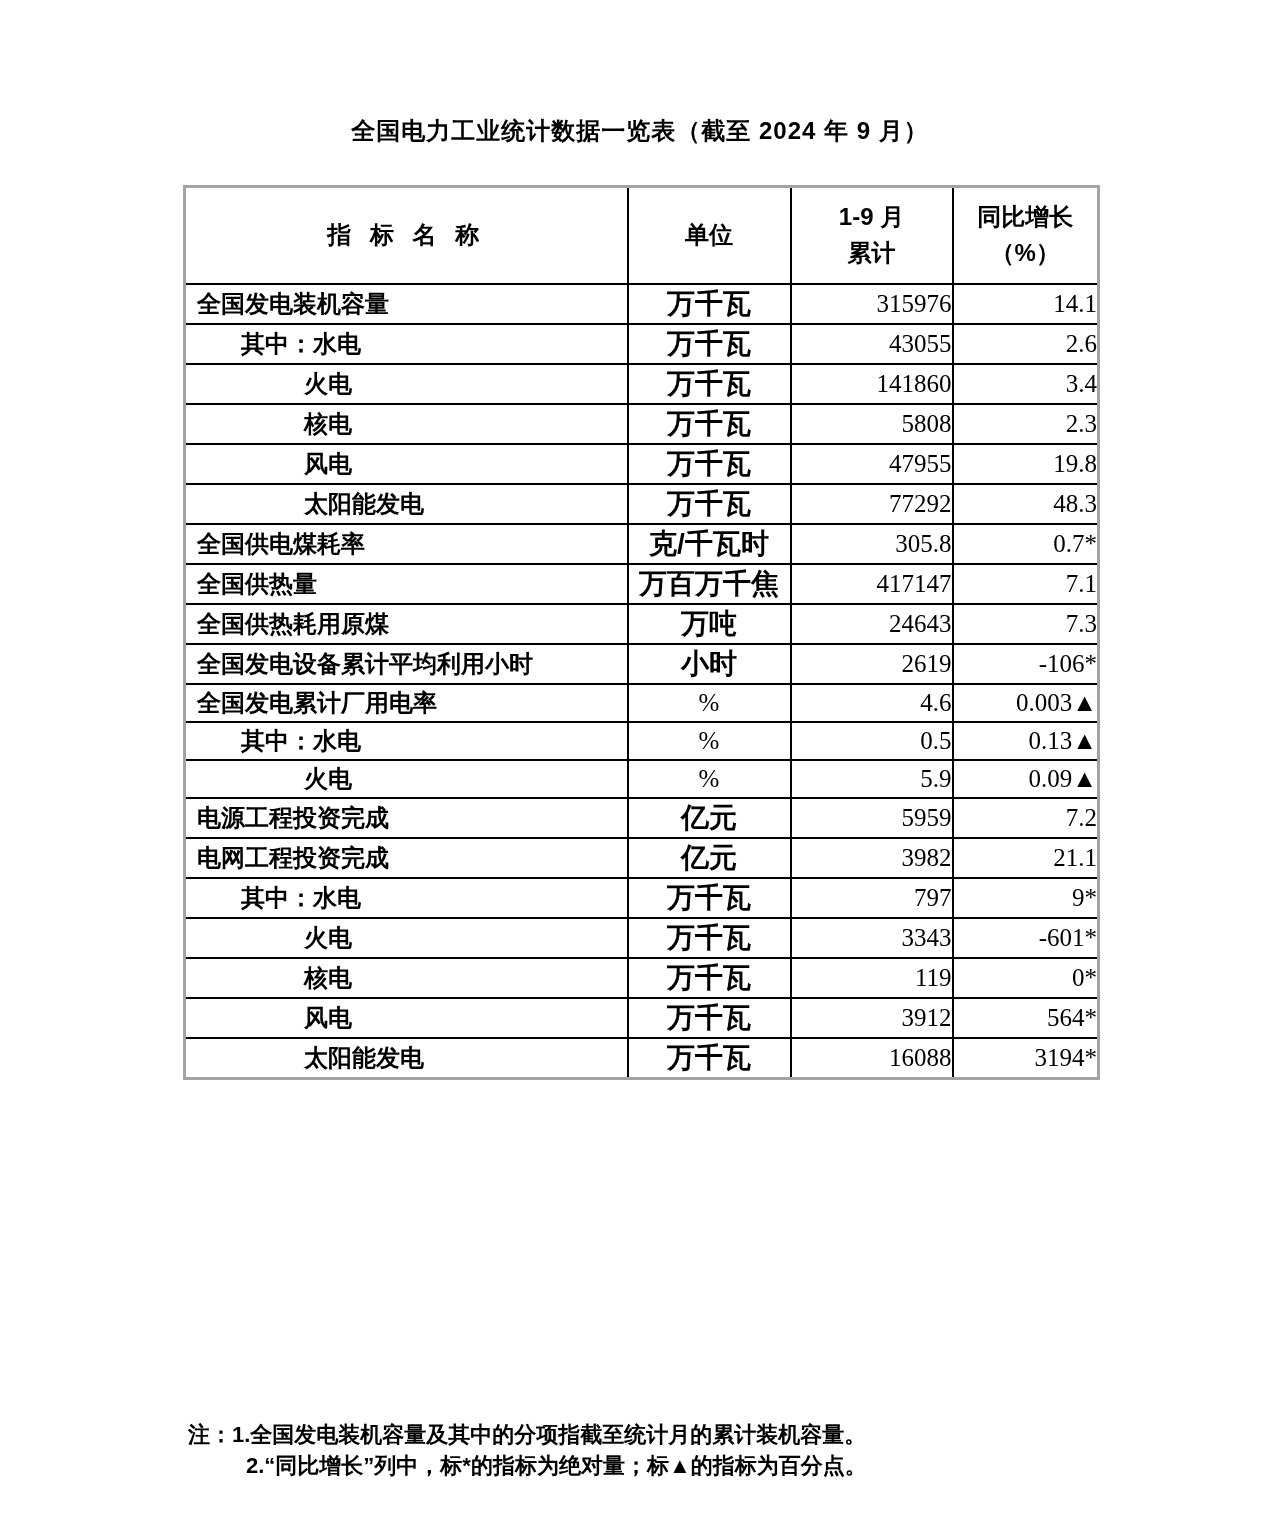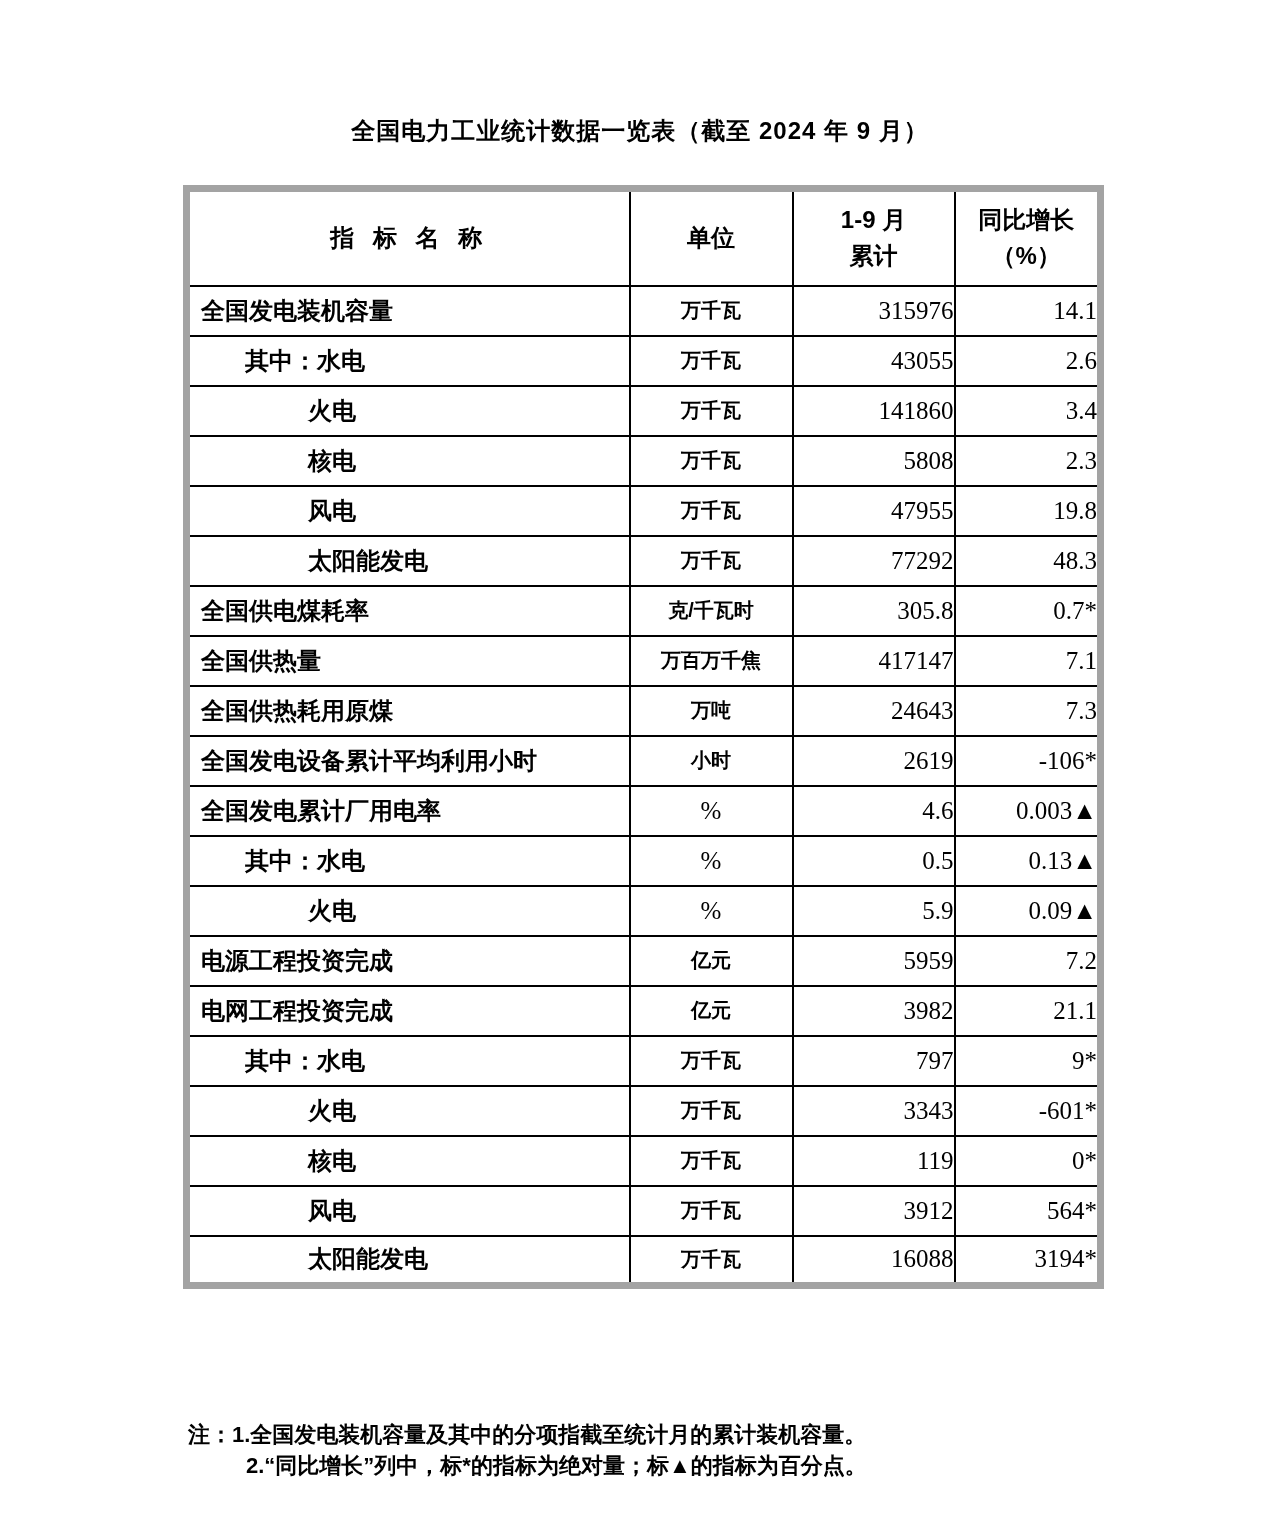--- a/index.html
+++ b/index.html
@@ -36,49 +36,49 @@
     white-space: nowrap;
     font-family: "Liberation Sans", "DejaVu Sans", sans-serif;
   }
   table.stats {
     position: absolute;
     top: 185px;
     left: 0;
     width: 914px;
     border-collapse: collapse;
     table-layout: fixed;
-    border: 7px solid #a3a3a3;
+    border: 3px solid #a3a3a3;
   }
   table.stats th, table.stats td {
     border: 2px solid #000;
     padding: 0;
     vertical-align: middle;
     overflow: hidden;
   }
   thead tr { height: 97px; }
-  tbody tr { height: 50px; }
+  tbody tr { height: 38px; }
   th {
     font-size: 24px;
     font-weight: 700;
     text-align: center;
     line-height: 36px;
   }
   .th-indicator { letter-spacing: 6px; }
   td.c-ind {
     text-align: left;
     font-size: 24px;
     font-weight: 700;
     white-space: nowrap;
   }
   td.c-ind.indent-0 { padding-left: 11px; }
   td.c-ind.indent-1 { padding-left: 55px; margin-top: 36px; }
   td.c-ind.indent-2 { padding-left: 118px; }
   td.c-unit {
     text-align: center;
-    font-size: 20px;
+    font-size: 28px;
     font-weight: 700;
     white-space: nowrap;
   }
   td.c-unit.latin {
     font-family: "Liberation Serif", "DejaVu Serif", serif;
     font-weight: 400;
     font-size: 25px;
   }
   td.c-val, td.c-growth {
     text-align: right;

